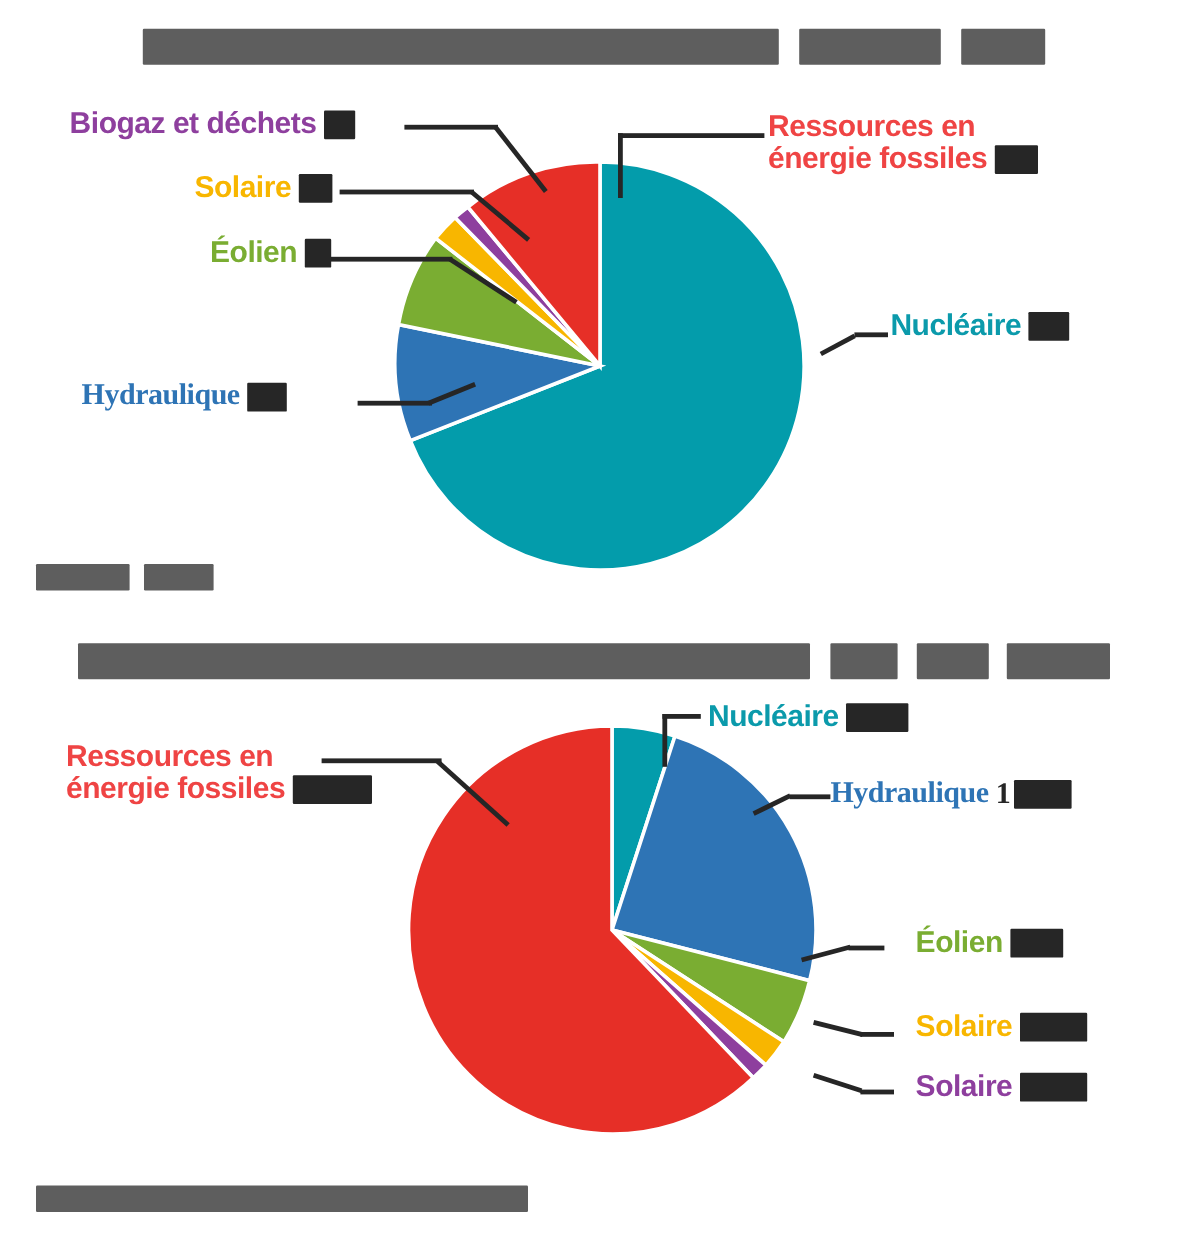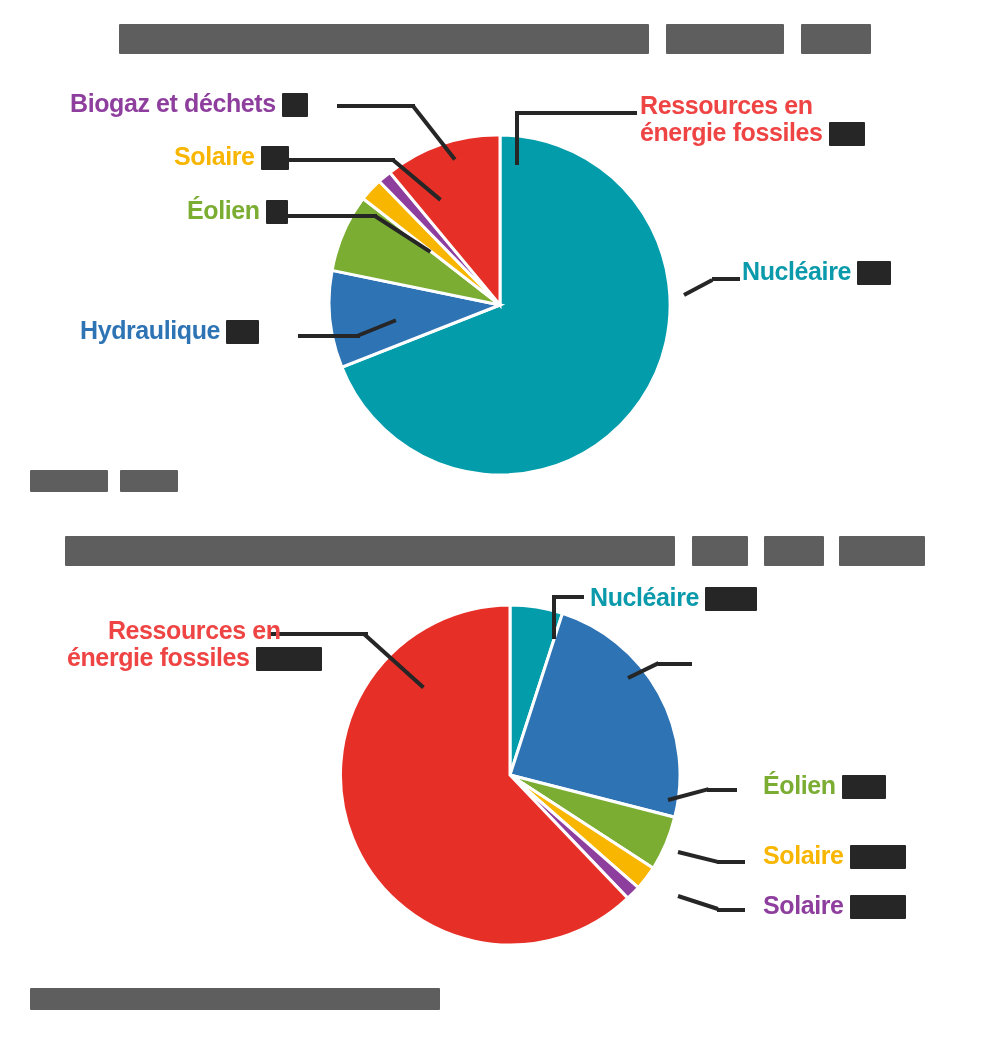--- a/index.html
+++ b/index.html
@@ -63,30 +63,30 @@
   
   .lbl{
     position:absolute;
     font-weight:bold;
     font-size:25px;
     line-height:1.06;
     white-space:nowrap;
     letter-spacing:-0.4px;
   }
   .lbl.right{text-align:left;}
-  .lbl.left{text-align:center;margin-left:12px;}
+  .lbl.left{text-align:left;}
   .lbl .val{
     display:inline-block;
     margin-left:6px;
     vertical-align:middle;
   }
   .val-redact{height:24px;}
 
   .c-nuclear{color:#0b9aab;}
-  .c-hydro{color:#2e74b5;}
+  .c-hydro{color:#2e74b5;font-family:Liberation Serif, serif;}
   .c-wind{color:#7aad32;}
   .c-solar{color:#f8b600;}
   .c-biogas{color:#8e3f9e;}
   .c-fossil{color:#ef4444;}
 </style>
 </head>
 <body>
 
 <div class="chart-block" id="chart-top">
 
@@ -203,20 +203,23 @@
   <div class="leader" style="left:717px;top:388px;width:28px;"></div>
   <div class="leader" style="left:678px;top:374px;width:42px;transform:rotate(18deg);"></div>
 
   <div class="leader" style="left:268px;top:112px;width:100px;"></div>
   <div class="leader" style="left:364px;top:112px;width:80px;transform:rotate(42deg);"></div>
 
   <div class="lbl right c-nuclear" style="left:590px;top:64px;">
     <span>Nucléaire</span><span class="redact redact-dark val val-redact" style="width:52px"></span>
   </div>
 
+  <div class="lbl right c-hydro" style="left:692px;top:128px;">
+    <span>Hydraulique</span><span class="val" style="color:#262626">1</span><span class="redact redact-dark val val-redact" style="width:48px;margin-left:3px"></span>
+  </div>
 
   <div class="lbl right c-wind" style="left:763px;top:252px;">
     <span>Éolien</span><span class="redact redact-dark val val-redact" style="width:44px"></span>
   </div>
 
   <div class="lbl right c-solar" style="left:763px;top:322px;">
     <span>Solaire</span><span class="redact redact-dark val val-redact" style="width:56px"></span>
   </div>
 
   <div class="lbl right c-biogas" style="left:763px;top:372px;">

